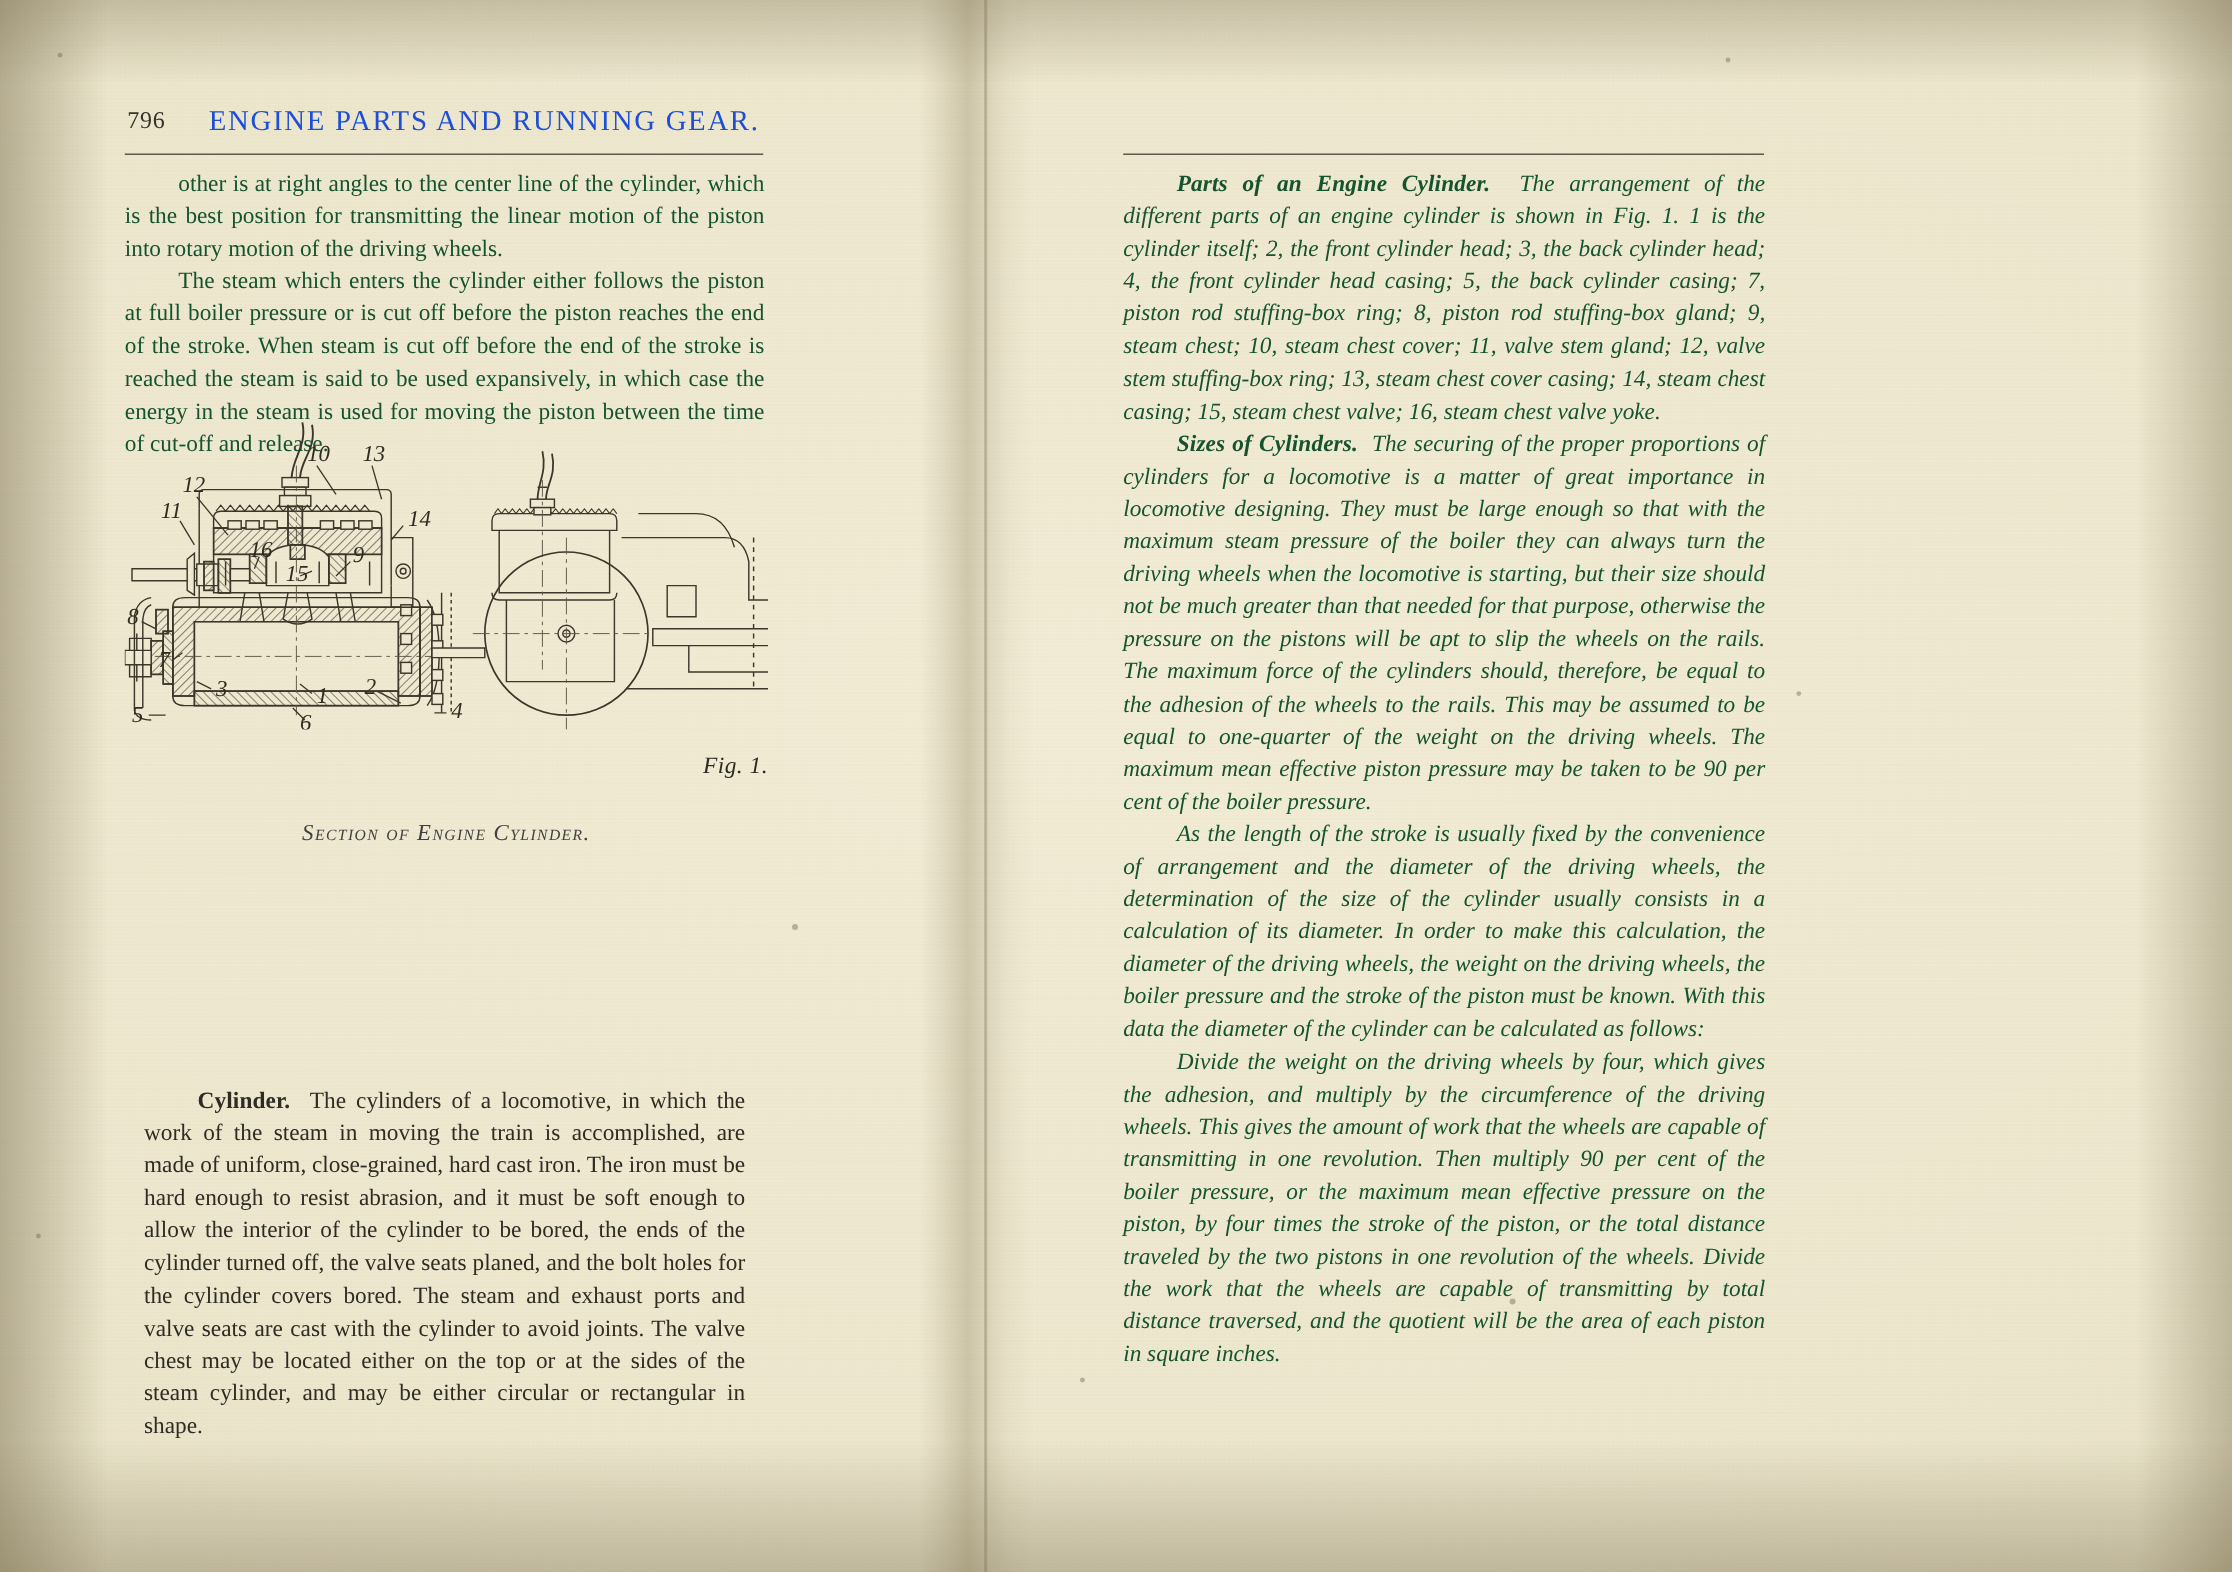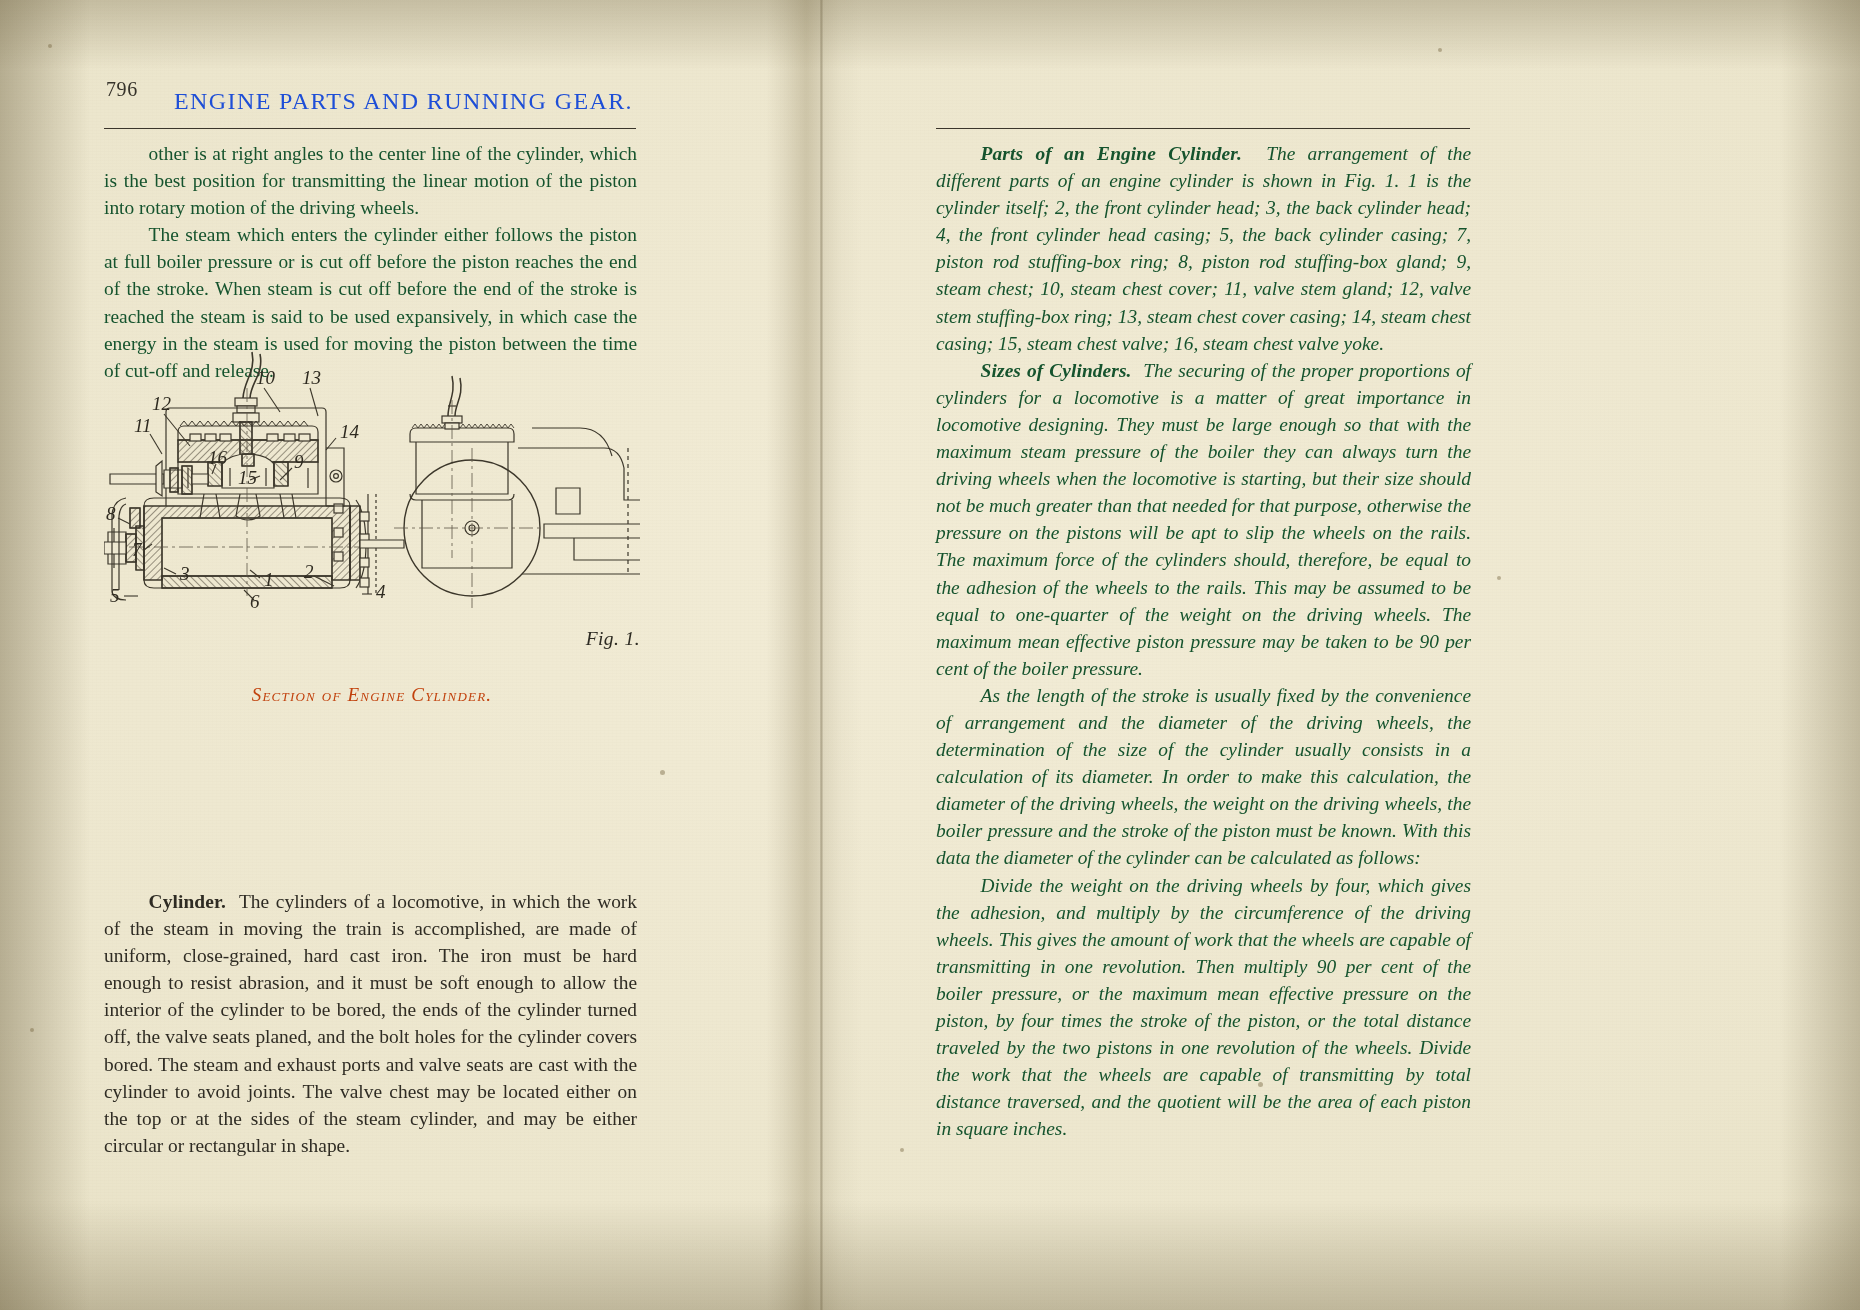--- a/index.html
+++ b/index.html
@@ -86,21 +86,21 @@
     position: absolute;
     top: 88px;
     height: 26px;
     font-size: 24px;
     letter-spacing: 1.4px;
     white-space: nowrap;
     color: #1d4ed8;
   }
   .folio {
     position: absolute;
-    top: 78px;
+    top: 90px;
     font-size: 20px;
     letter-spacing: .6px;
     color: #35322a;
   }
   #left-folio  { left: 106px; }
   #left-head   { left: 174px; }
 
   .rule {
     position: absolute;
     height: 0;
@@ -139,34 +139,34 @@
     font-size: 19.5px;
     margin-top: 20px;
     letter-spacing: .4px;
   }
   .fig-caption {
     text-align: center;
     font-size: 19px;
     margin-top: 34px;
     letter-spacing: 1.2px;
     font-variant: small-caps;
-    color: #c2410c;
+    color: #404040;
   }
   
   #left-col-lower {
     position: absolute;
     left: 104px;
     top: 888px;
     width: 533px;
     font-size: 19.4px;
     line-height: 27.1px;
     text-align: justify;
     color: #2e2b23;
   }
-  #left-col-lower p { margin: 0; text-indent: 2.3em; font-family: Liberation Serif, serif; }
+  #left-col-lower p { margin: 16px; text-indent: 2.3em; font-family: Liberation Serif, serif; }
 
   .callout { font-family: "Liberation Serif", serif; font-size: 19px; fill: #2e2a20; }
 </style>
 </head>
 <body>
 
 <div id="page">
 
   <div class="paper-base"></div>
 

